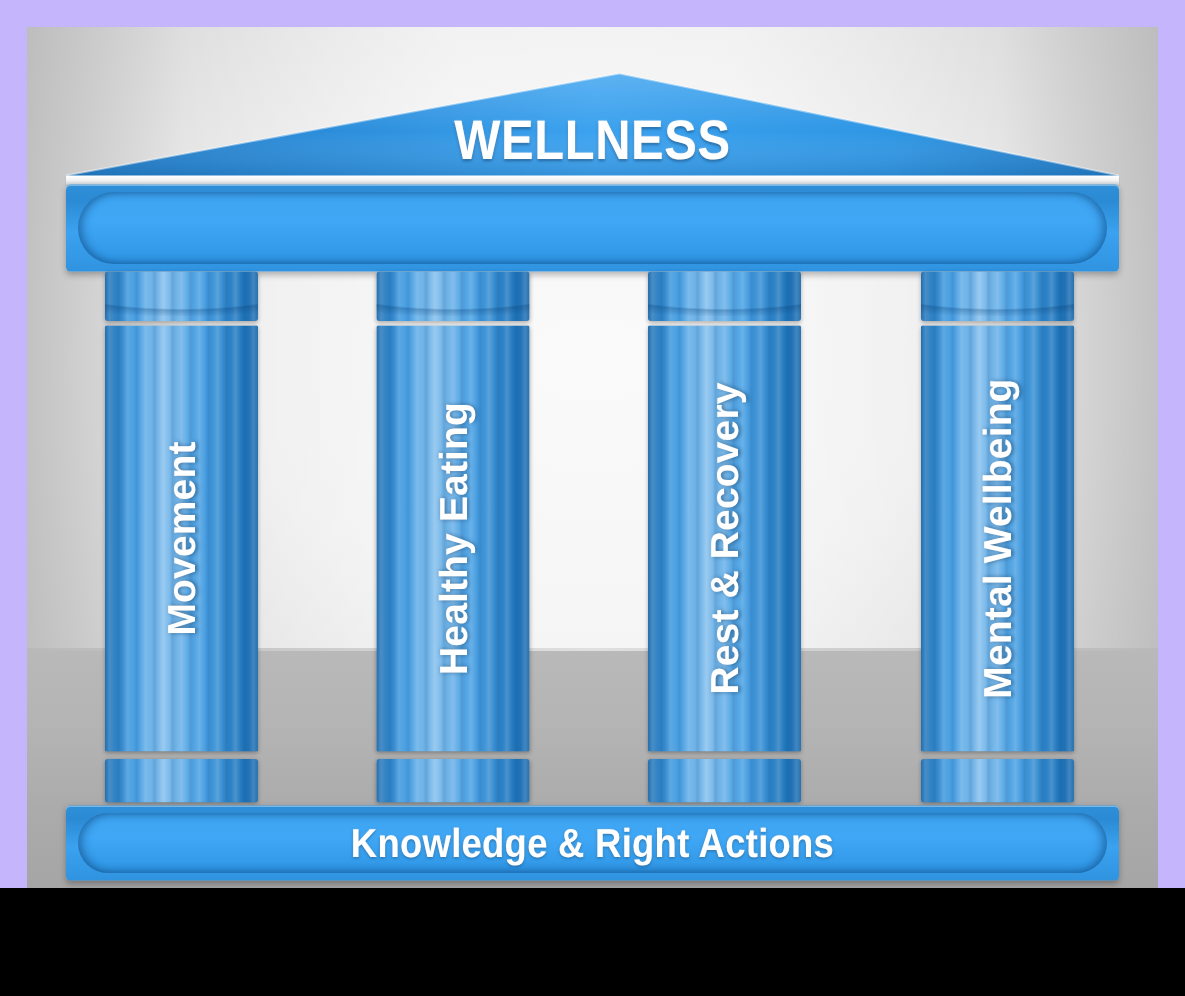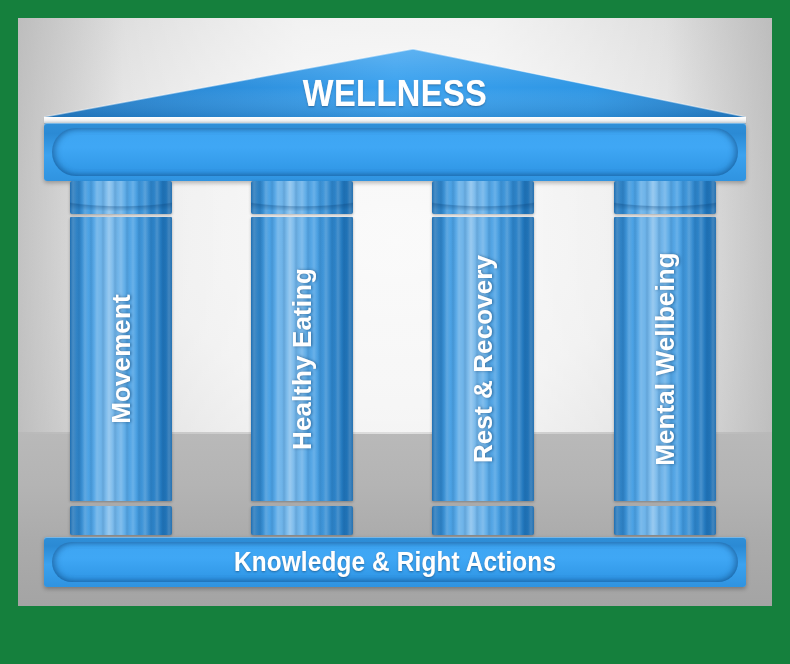--- a/index.html
+++ b/index.html
@@ -7,22 +7,22 @@
   body{
     width:790px;height:664px;
     background:#000;
     font-family:"Liberation Sans", sans-serif;
     overflow:hidden;
   }
 
   
   #frame{
     position:absolute;
-    left:0;top:0;width:790px;height:664px;
-    background:#15803d;
+    left:0;top:0;width:790px;height:592px;
+    background:#c4b5fd;
     overflow:hidden;
   }
 
   
   #canvas{
     position:absolute;
     left:18px;top:18px;
     width:754px;height:588px;
     overflow:hidden;
     background:

